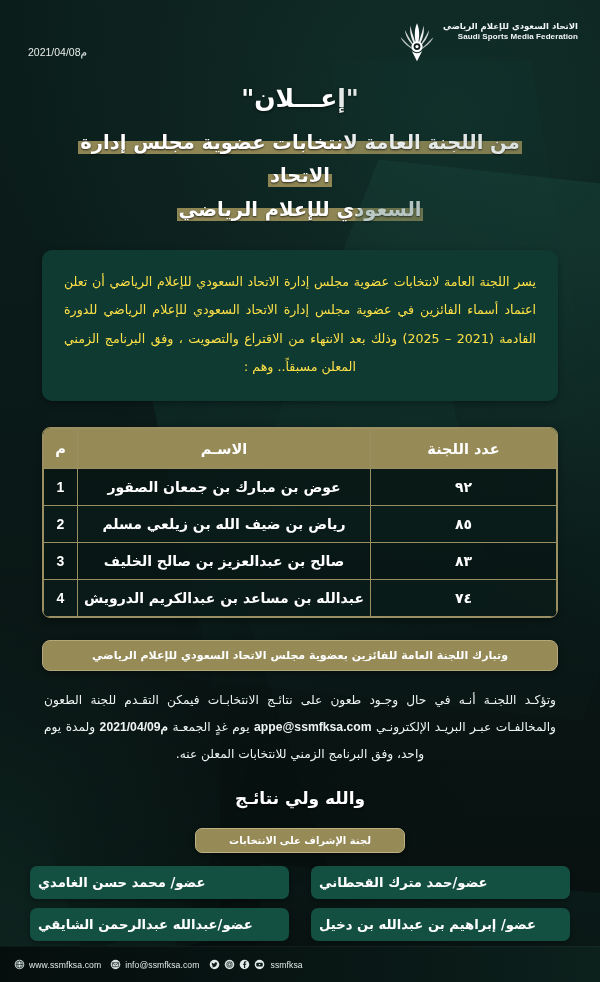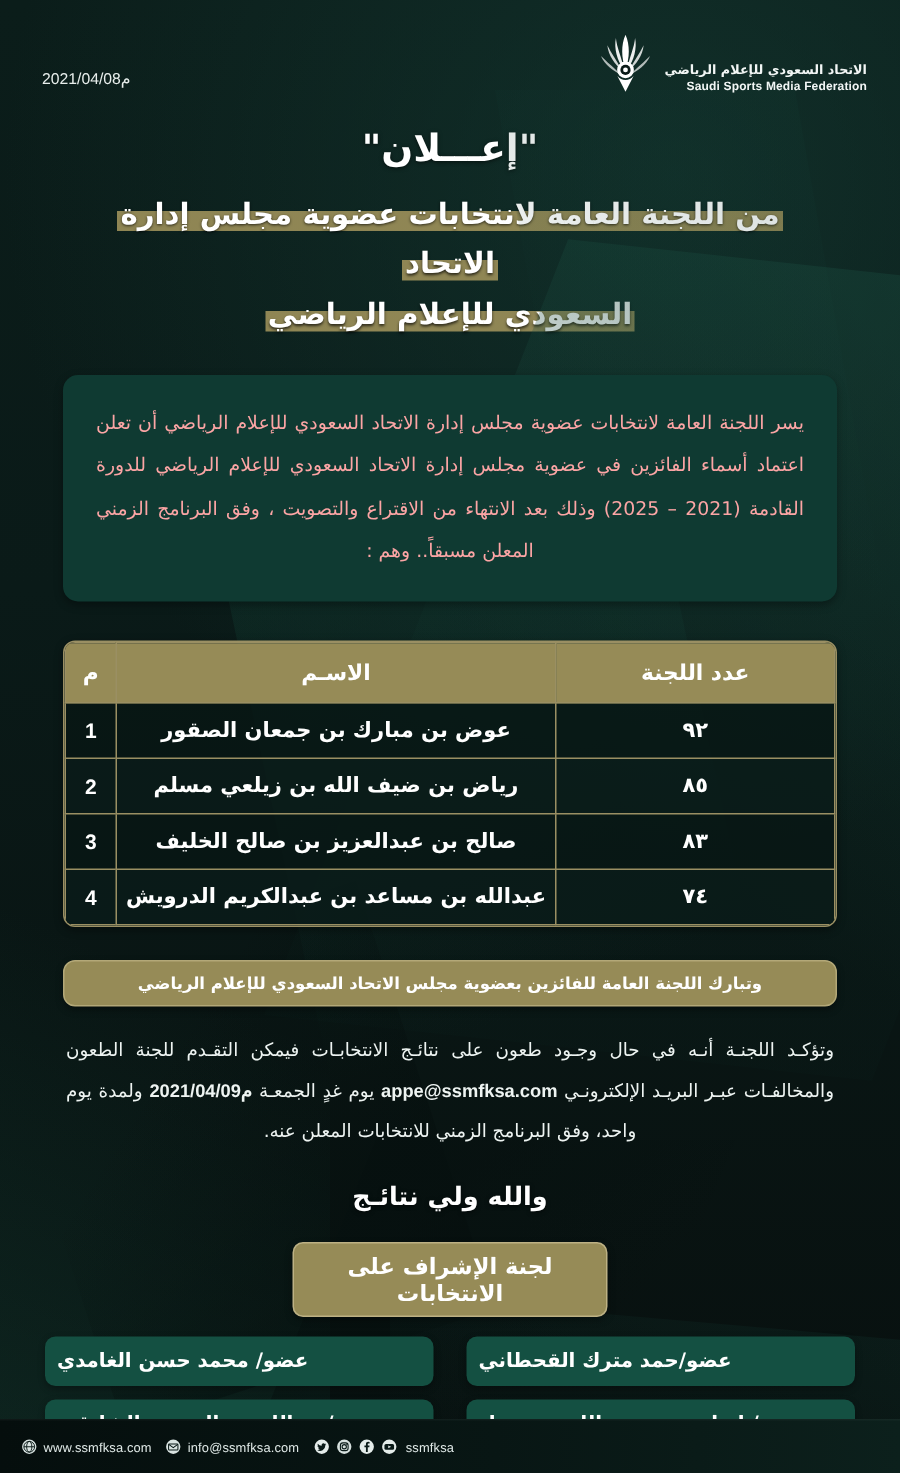--- a/index.html
+++ b/index.html
@@ -100,21 +100,21 @@
     color: #e8eeec;
     direction: ltr;
     font-family: "Liberation Sans", sans-serif;
   }
 
   .logo-block {
     position: absolute;
     right: 22px;
     top: 22px;
     display: flex;
-    align-items: flex-end;
+    align-items: flex-start;
     gap: 8px;
   }
   .logo-text { text-align: right; line-height: 1.15; }
   .logo-ar {
     font-size: 8.5px;
     font-weight: bold;
     color: #f2f6f5;
     letter-spacing: .2px;
     white-space: nowrap;
   }
@@ -170,21 +170,21 @@
     position: relative;
     margin: 24px 42px 0;
     background: #0f3a32;
     border-radius: 10px;
     padding: 18px 22px 20px;
     box-shadow: 0 2px 6px rgba(0,0,0,.35);
   }
   .intro-text {
     font-size: 12.6px;
     line-height: 2.25;
-    color: #fca5a5;
+    color: #fde047;
     text-align: justify;
     text-align-last: center;
     letter-spacing: .1px;
   }
 
   
   .table-wrap {
     position: relative;
     margin: 26px 42px 0;
     border: 1px solid #9a8f63;
@@ -284,21 +284,21 @@
     margin-top: 20px;
   }
   .pill-gold {
     width: 210px;
     margin: 0 auto;
     background: #968b57;
     border: 1px solid #bdb184;
     border-radius: 7px;
     text-align: center;
     padding: 6px 4px;
-    font-size: 15px;
+    font-size: 10px;
     font-weight: bold;
     color: #ffffff;
     box-shadow: 0 2px 5px rgba(0,0,0,.35);
   }
   .member-grid {
     margin: 13px 30px 0;
     display: grid;
     grid-template-columns: 1fr 1fr;
     gap: 9px 22px;
   }

